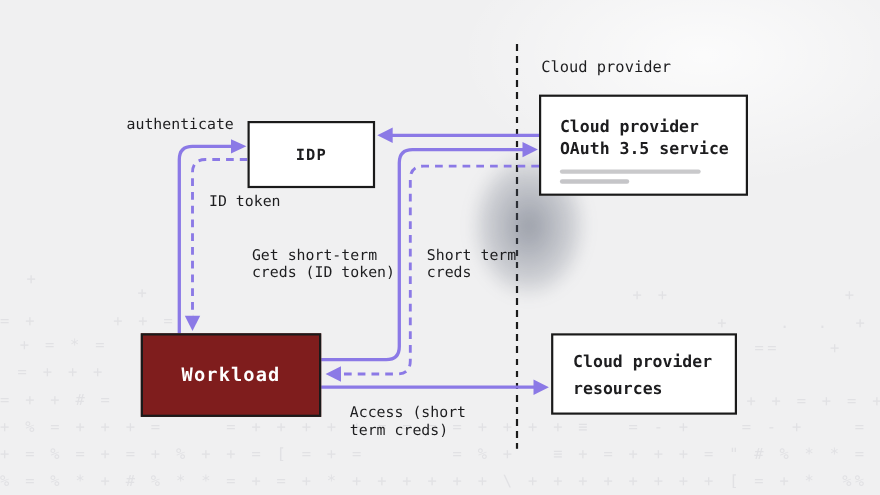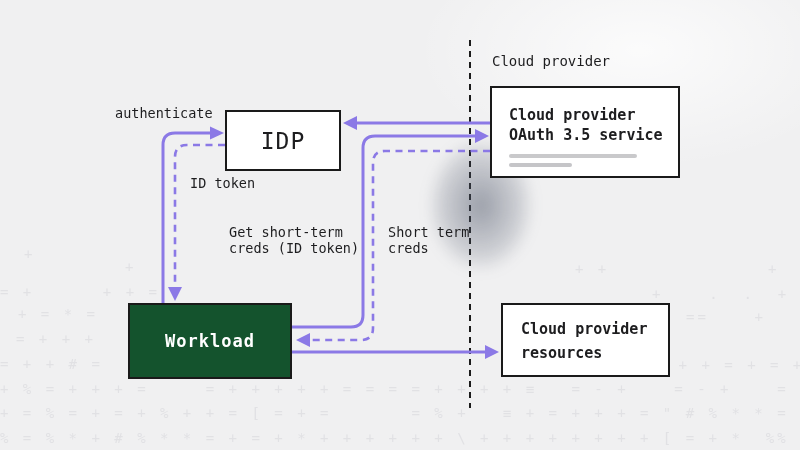--- a/index.html
+++ b/index.html
@@ -22,27 +22,27 @@
     pointer-events:none;filter:blur(6px);
     background:radial-gradient(ellipse 38% 42% at 32% 36%, rgba(78,86,105,0.52), rgba(78,86,105,0.20) 55%, rgba(78,86,105,0) 75%);}
   
   .separator{position:absolute;left:469px;top:40px;width:2px;height:368px;z-index:3;
     background:repeating-linear-gradient(to bottom,#1b1b1b 0 6px, transparent 6px 11px);}
   
   svg.arrows{position:absolute;left:0;top:0;z-index:5;}
   
   .node{position:absolute;background:#ffffff;border:2px solid #1a1a1a;box-sizing:border-box;z-index:6;}
   .node-idp{left:225px;top:110px;width:116px;height:61px;display:flex;align-items:center;justify-content:center;}
-  .node-idp .title{font-size:23px;font-weight:normal;letter-spacing:1px;}
+  .node-idp .title{font-size:14px;font-weight:bold;letter-spacing:1px;}
   .node-oauth{left:490px;top:86px;width:190px;height:92px;padding:17px 0 0 17px;}
   .node-oauth .title{font-size:15px;font-weight:bold;line-height:20px;}
   .skeleton{position:absolute;height:4px;border-radius:2px;background:#c9c9cb;}
   .sk1{left:17px;top:66px;width:128px;}
   .sk2{left:17px;top:75px;width:63px;background:#c5c5c8;}
-  .node-workload{left:128px;top:303px;width:164px;height:76px;background:#14532d;
+  .node-workload{left:128px;top:303px;width:164px;height:76px;background:#7f1d1d;
     display:flex;align-items:center;justify-content:center;}
   .node-workload .title{color:#ffffff;font-size:17px;font-weight:bold;letter-spacing:1px;}
   .node-resources{left:501px;top:303px;width:169px;height:74px;padding:12px 0 0 18px;}
   .node-resources .title{font-size:15px;font-weight:bold;line-height:24px;}
   
   .lbl{position:absolute;z-index:7;font-size:13.5px;line-height:16px;white-space:nowrap;color:#1d1d1f;}
   .lbl-region{left:492px;top:53px;font-size:14px;}
   .lbl-authenticate{left:115px;top:105px;}
   .lbl-idtoken{left:190px;top:175px;text-align:center;}
   .lbl-openid{left:365px;top:77px;}
@@ -133,14 +133,18 @@
   <div class="lbl lbl-get">
     <div>Get short-term</div>
     <div>creds (ID token)</div>
   </div>
 
   <div class="lbl lbl-short">
     <div>Short term</div>
     <div>creds</div>
   </div>
 
+  <div class="lbl lbl-access">
+    <div>Access (short</div>
+    <div>term creds)</div>
+  </div>
 
 </div>
 
 </body></html>

